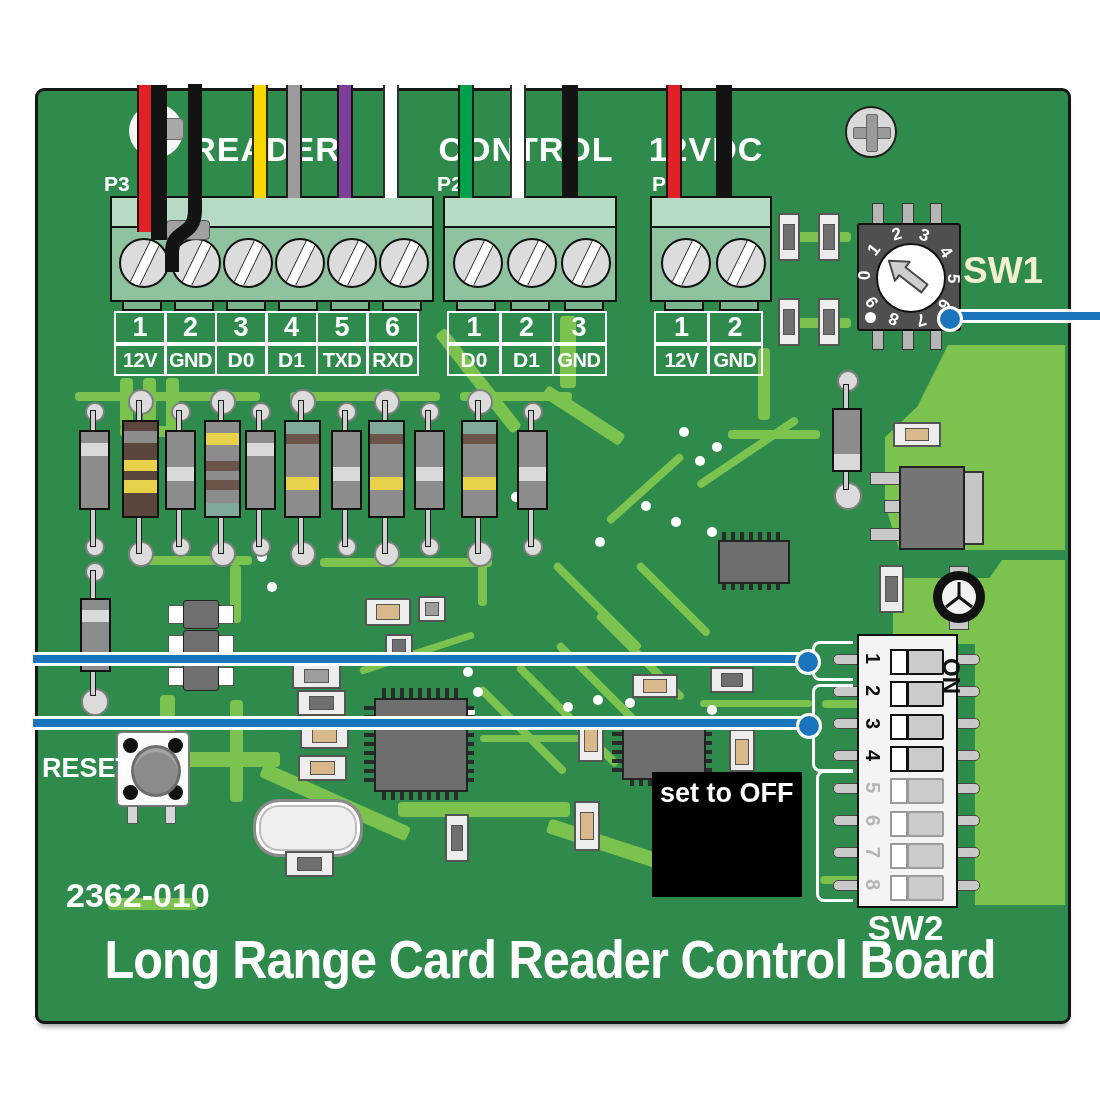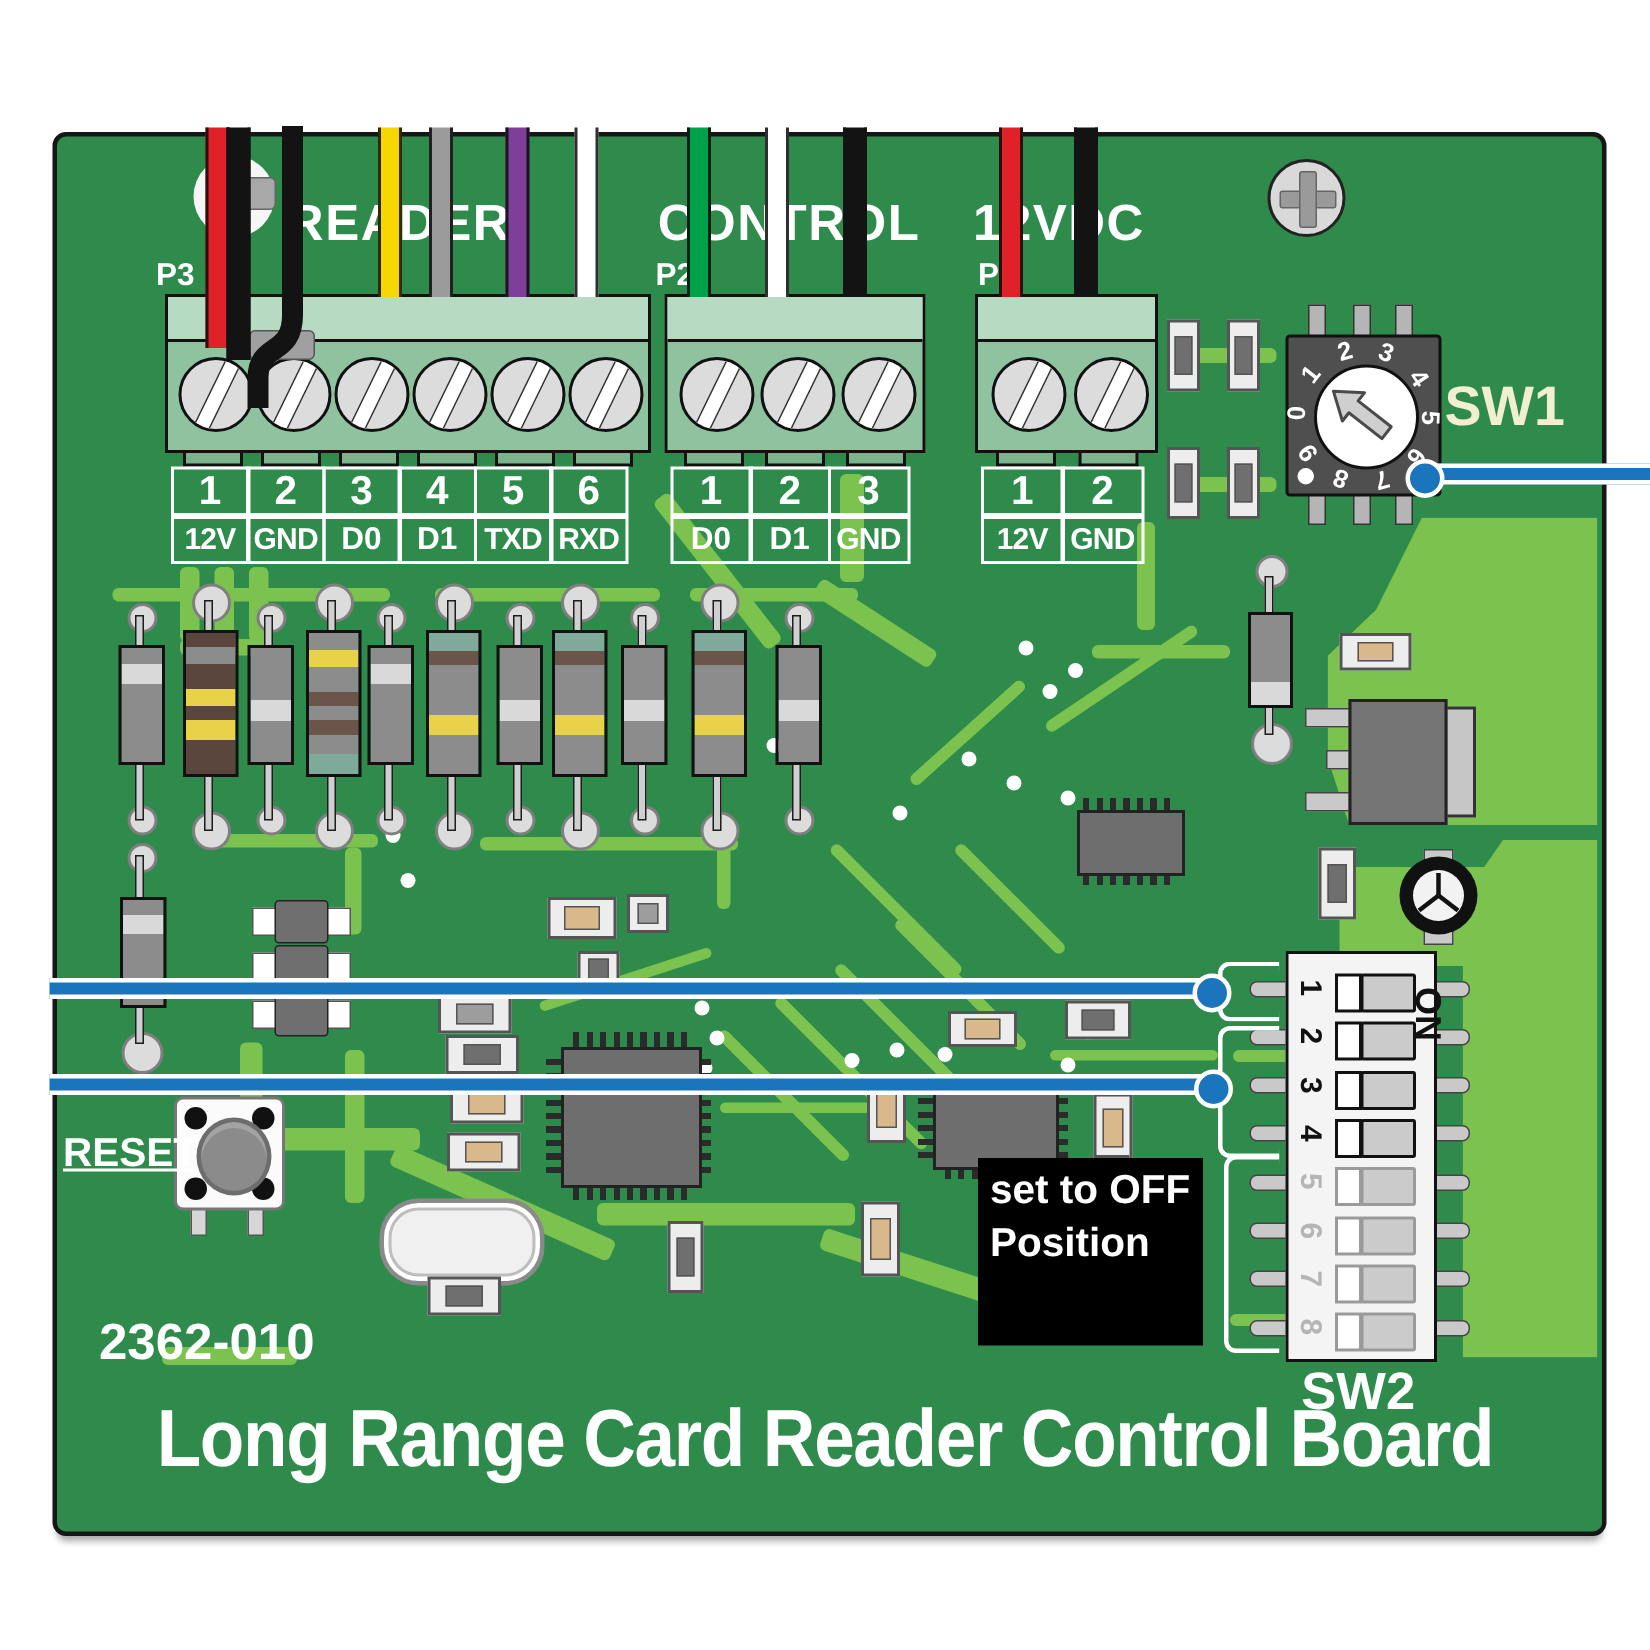--- a/index.html
+++ b/index.html
@@ -489,31 +489,30 @@
       <div class="dippin" style="left:954px;top:879.5999999999999px;width:24px;border-radius:0 5px 5px 0;"></div>
     </div>
   <div class="wtxt" style="left:857px;top:908px;width:97px;text-align:center;font-size:35px;">SW2</div>
 
   <div class="bracket" style="left:812px;top:641px;width:38px;height:34px;"></div>
   <div class="bracket" style="left:812px;top:684px;width:38px;height:82px;"></div>
   <div class="bracket" style="left:816px;top:770px;width:34px;height:126px;"></div>
 
   <div id="noteb">
     <div>set to OFF</div>
-    <div>Position</div>
   </div>
 
   <div class="callout" style="left:33px;top:652px;width:772px;"></div>
   <div class="cdot" style="left:795px;top:649px;"></div>
   <div class="callout" style="left:33px;top:716px;width:773px;"></div>
   <div class="cdot" style="left:796px;top:713px;"></div>
   <div class="callout" style="left:947px;top:309px;width:153px;"></div>
   <div class="cdot" style="left:937px;top:306px;"></div>
 
-  <div class="wtxt" style="left:42px;top:753px;font-size:27px;text-decoration:underline;">RESET</div>
+  <div class="wtxt" style="left:42px;top:753px;font-size:27px;">RESET</div>
   <div class="legs" style="left:127px;top:800px;z-index:29;"></div>
   <div class="legs" style="left:165px;top:800px;z-index:29;"></div>
   <div id="resetbtn">
     <div class="corner" style="left:5px;top:5px;"></div>
     <div class="corner" style="right:5px;top:5px;"></div>
     <div class="corner" style="left:5px;bottom:5px;"></div>
     <div class="corner" style="right:5px;bottom:5px;"></div>
     <div class="abs" style="left:13px;top:12px;width:44px;height:46px;border-radius:50%;background:#8b8b8b;border:3px solid #6d6d6d;box-shadow:inset 0 4px 0 #a3a3a3;"></div>
   </div>
 

